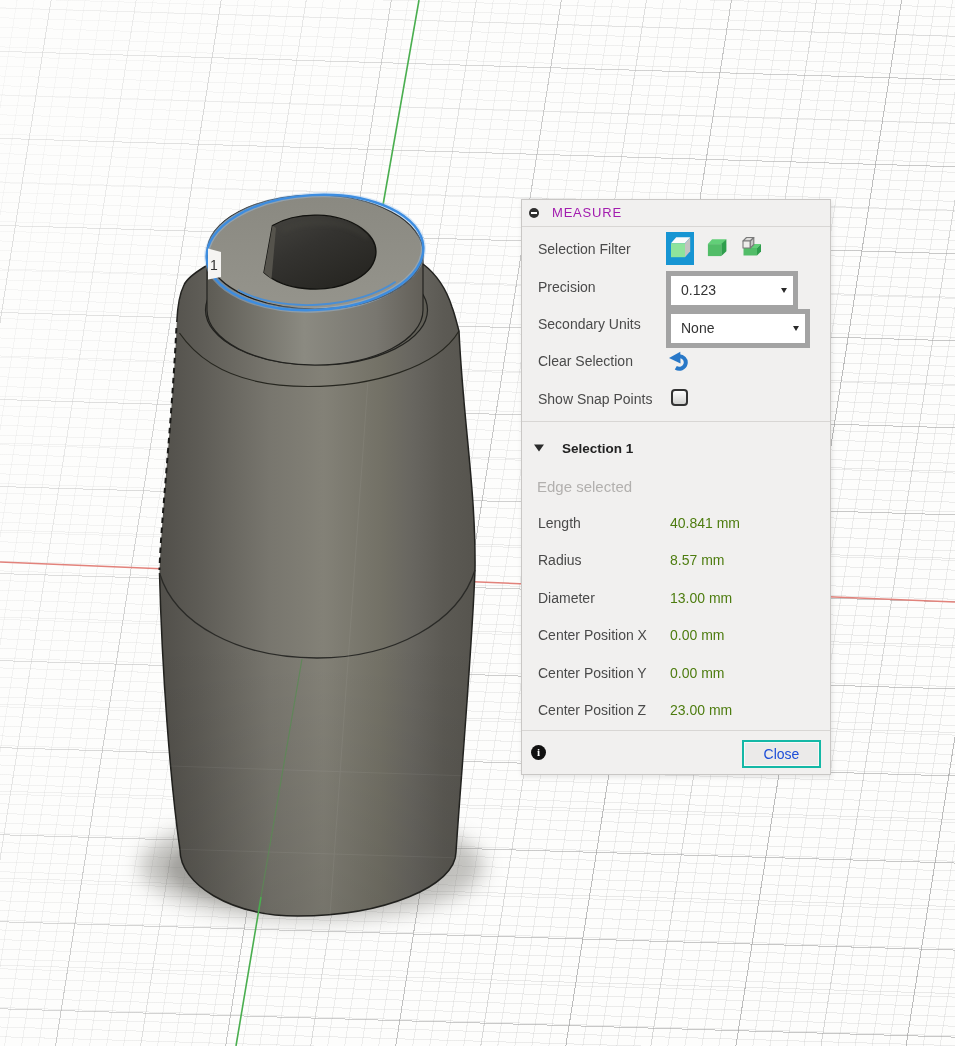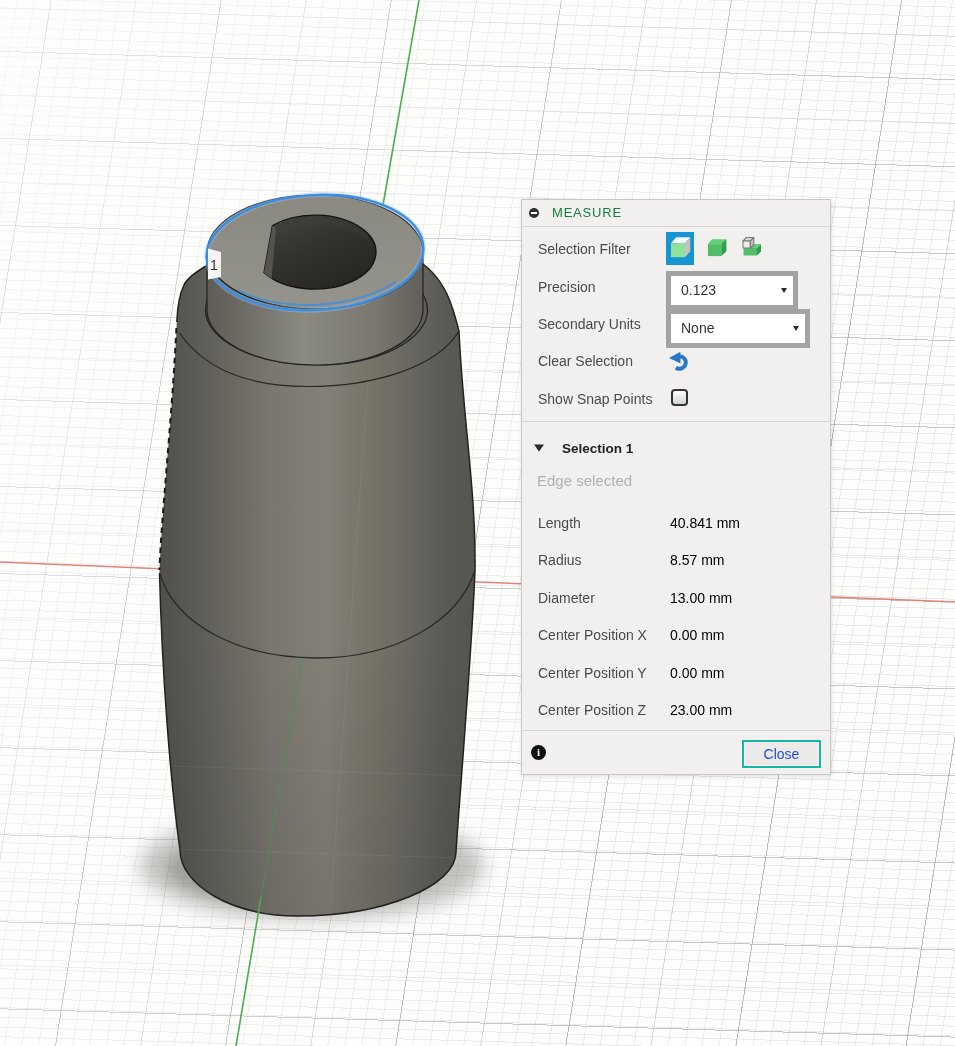--- a/index.html
+++ b/index.html
@@ -13,23 +13,23 @@
       repeating-linear-gradient(1.7deg, rgba(160,160,160,0.22) 0 1px, transparent 1px 43.5px),
       repeating-linear-gradient(99deg, rgba(190,190,190,0.28) 0 1px, transparent 1px 16.8px),
       repeating-linear-gradient(1.7deg, rgba(190,190,190,0.28) 0 1px, transparent 1px 9.7px);
   }
   #scene{position:absolute;left:0;top:0;}
   
   #panel{position:absolute;left:521px;top:199px;width:308px;height:574px;background:#f1f0ef;border:1px solid #c9c7c5;box-shadow:1px 2px 5px rgba(0,0,0,0.10);}
   #panel .hdr{position:absolute;left:0;top:0;width:100%;height:26px;border-bottom:1px solid #d8d6d4;}
   #panel .hcirc{position:absolute;left:7px;top:8px;width:10px;height:10px;border-radius:50%;background:#2f2f2f;}
   #panel .hcirc:after{content:"";position:absolute;left:2px;top:4px;width:6px;height:2px;background:#fff;}
-  #panel .htitle{position:absolute;left:30px;top:0;height:26px;line-height:26px;font-size:13px;letter-spacing:0.8px;color:#15803d;}
+  #panel .htitle{position:absolute;left:30px;top:0;height:26px;line-height:26px;font-size:13px;letter-spacing:0.8px;color:#a21caf;}
   .lbl{position:absolute;left:16px;font-size:14px;color:#4a4a4a;transform:translateY(-50%);white-space:nowrap;}
-  .val{position:absolute;left:148px;font-size:14px;color:#000000;transform:translateY(-50%);white-space:nowrap;}
+  .val{position:absolute;left:148px;font-size:14px;color:#4d7c0f;transform:translateY(-50%);white-space:nowrap;}
   .dd{position:absolute;left:144px;width:122px;height:29px;background:#fff;border:5px solid #a3a3a3;}
   .dd .t{position:absolute;left:10px;top:0;height:29px;line-height:29px;font-size:14px;color:#333;}
   .dd .car{position:absolute;right:6px;top:12px;width:0;height:0;border-left:3.8px solid transparent;border-right:3.8px solid transparent;border-top:5.6px solid #2a2a2a;}
   .icon{position:absolute;width:29px;height:31px;}
   .divider{position:absolute;left:0;width:100%;height:1px;background:#d8d6d4;}
   .sel1{position:absolute;left:31px;font-size:13.5px;font-weight:bold;color:#222;transform:translateY(-50%);margin-left:9px;}
   .tri{position:absolute;left:12px;width:0;height:0;border-left:5px solid transparent;border-right:5px solid transparent;border-top:7px solid #2b2b2b;transform:translateY(-50%);}
   .edgesel{position:absolute;left:15px;font-size:15px;color:#b2b0ae;transform:translateY(-50%);}
   .ftr{position:absolute;left:0;top:530px;width:100%;height:1px;background:#d8d6d4;}
   .info{position:absolute;left:9px;top:545px;width:15px;height:15px;border-radius:50%;background:#111;color:#fff;font-size:11px;font-weight:bold;text-align:center;line-height:15px;font-family:"Liberation Serif",serif;}
@@ -197,21 +197,21 @@
     <div class="lbl" style="top:161px;">Clear Selection</div>
     <svg class="icon" style="left:147px;top:151px;width:22px;height:20px;" viewBox="0 0 22 20">
       <path d="M 9.5,5.2 A 6.5,6.3 0 1 1 6.8,16.8" fill="none" stroke="#2878c8" stroke-width="4"></path>
       <polygon points="0,7 11.3,0.8 11.5,12.6" fill="#2878c8"></polygon>
     </svg>
     <div class="lbl" style="top:199px;">Show Snap Points</div>
     <div class="chk"></div>
     <div class="divider" style="top:221px;"></div>
     <div class="tri" style="top:248px;"></div>
     <div class="sel1" style="top:248px;">Selection 1</div>
-    <div class="edgesel" style="top:280px;">Edge selected</div>
+    <div class="edgesel" style="top:286px;">Edge selected</div>
     <div class="lbl" style="top:323px;">Length</div>
       <div class="val" style="top:323px;">40.841 mm</div>
     <div class="lbl" style="top:360px;">Radius</div>
       <div class="val" style="top:360px;">8.57 mm</div>
     <div class="lbl" style="top:398px;">Diameter</div>
       <div class="val" style="top:398px;">13.00 mm</div>
     <div class="lbl" style="top:435px;">Center Position X</div>
       <div class="val" style="top:435px;">0.00 mm</div>
     <div class="lbl" style="top:473px;">Center Position Y</div>
       <div class="val" style="top:473px;">0.00 mm</div>

